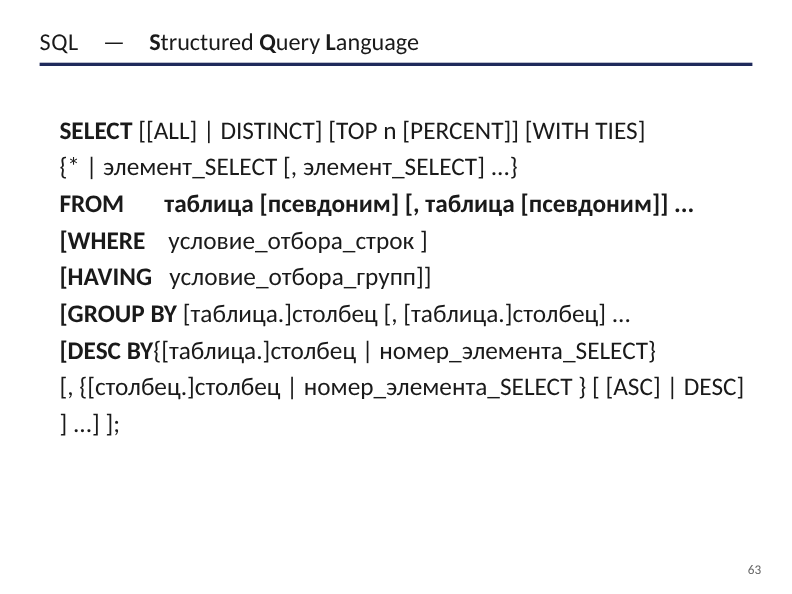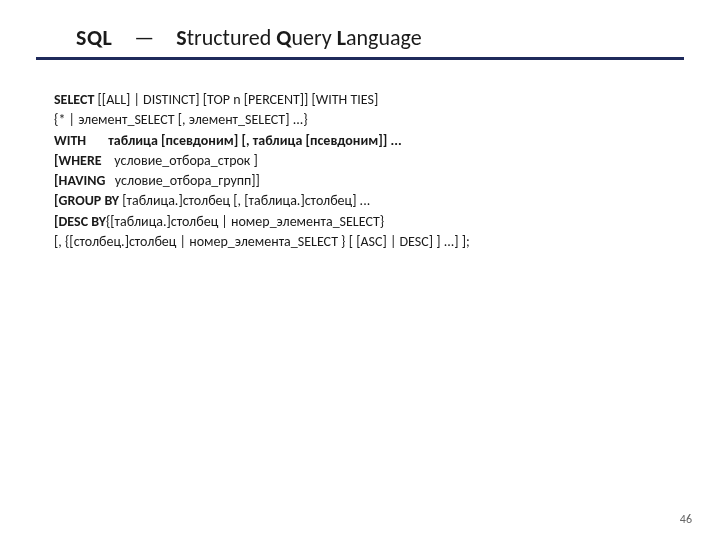--- a/index.html
+++ b/index.html
@@ -13,28 +13,28 @@
     }
     .header {
       display: flex;
       align-items: baseline;
       font-size: 22px;
       color: #1a1a1a;
       padding-bottom: 6px;
       border-bottom: 3px solid #1f2a5b;
       gap: 22px;
     }
-    .title-abbr { font-weight: 700; letter-spacing: 0.5px; margin-left: 40px; }
+    .title-abbr { font-weight: 400; letter-spacing: 0.5px; }
     .dash { font-weight: 400; }
     .title-full { font-weight: 400; }
     .title-full .em { font-weight: 700; }
     .syntax {
-      margin-top: 30px;
+      margin-top: 43px;
       margin-left: 18px;
-      font-size: 14px;
+      font-size: 23px;
       color: #1a1a1a;
       line-height: 1.45;
     }
     .syntax .line { white-space: nowrap; }
     .kw  { font-weight: 700; }
     .kw2 { font-weight: 700; }
     .page-num {
       position: absolute;
       right: 28px;
       bottom: 14px;
@@ -52,30 +52,30 @@
     <span class="em">S</span><span>tructured </span><span class="em">Q</span><span>uery </span><span class="em">L</span><span>anguage</span>
   </span>
 </div>
 
 <div class="syntax">
   <div class="line">
     <span class="kw">SELECT </span><span>[[ALL] | DISTINCT] [</span><span>ТОР n</span><span> [PERCENT]] [WITH TIES]</span>
   </div>
   <div class="line"> {* | элемент_SELECT [, элемент_SELECT] ...}</div>
   <div class="line">
-    <span class="kw2">WITH</span><span style="white-space:pre;font-weight:bold;">       таблица [псевдоним] [, таблица [псевдоним]] ...</span>
+    <span class="kw2">FROM</span><span style="white-space:pre;font-weight:bold;">       таблица [псевдоним] [, таблица [псевдоним]] ...</span>
   </div>
   <div class="line">
     <span class="kw2">[WHERE</span><span style="white-space:pre;">    условие_отбора_строк ]</span>
   </div>
   <div class="line">
     <span class="kw2">[HAVING</span><span style="white-space:pre;">   условие_отбора_групп]]</span>
   </div>
   <div class="line">
     <span class="kw2">[GROUP BY</span><span> [таблица.]столбец [, [таблица.]столбец] ...</span>
   </div>
   <div class="line">
     <span class="kw2">[DESC BY</span><span>{[таблица.]столбец | номер_элемента_SELECT}</span>
   </div>
   <div>[, {[столбец.]столбец | номер_элемента_SELECT } [ [ASC] | DESC] ] ...] ];</div>
 </div>
 
-<div class="page-num">46</div>
+<div class="page-num">63</div>
 
 </body></html>

